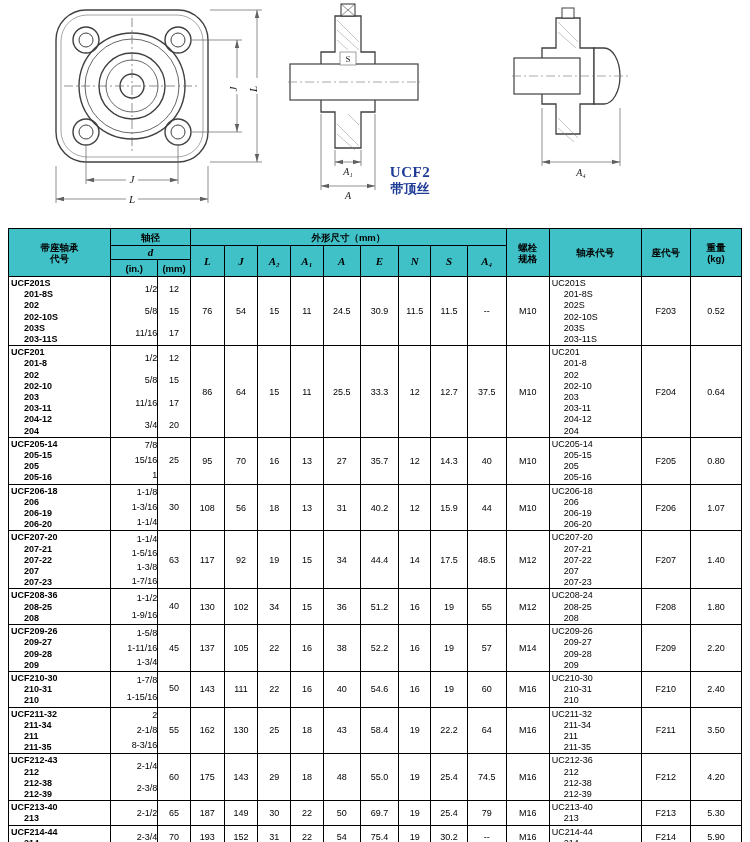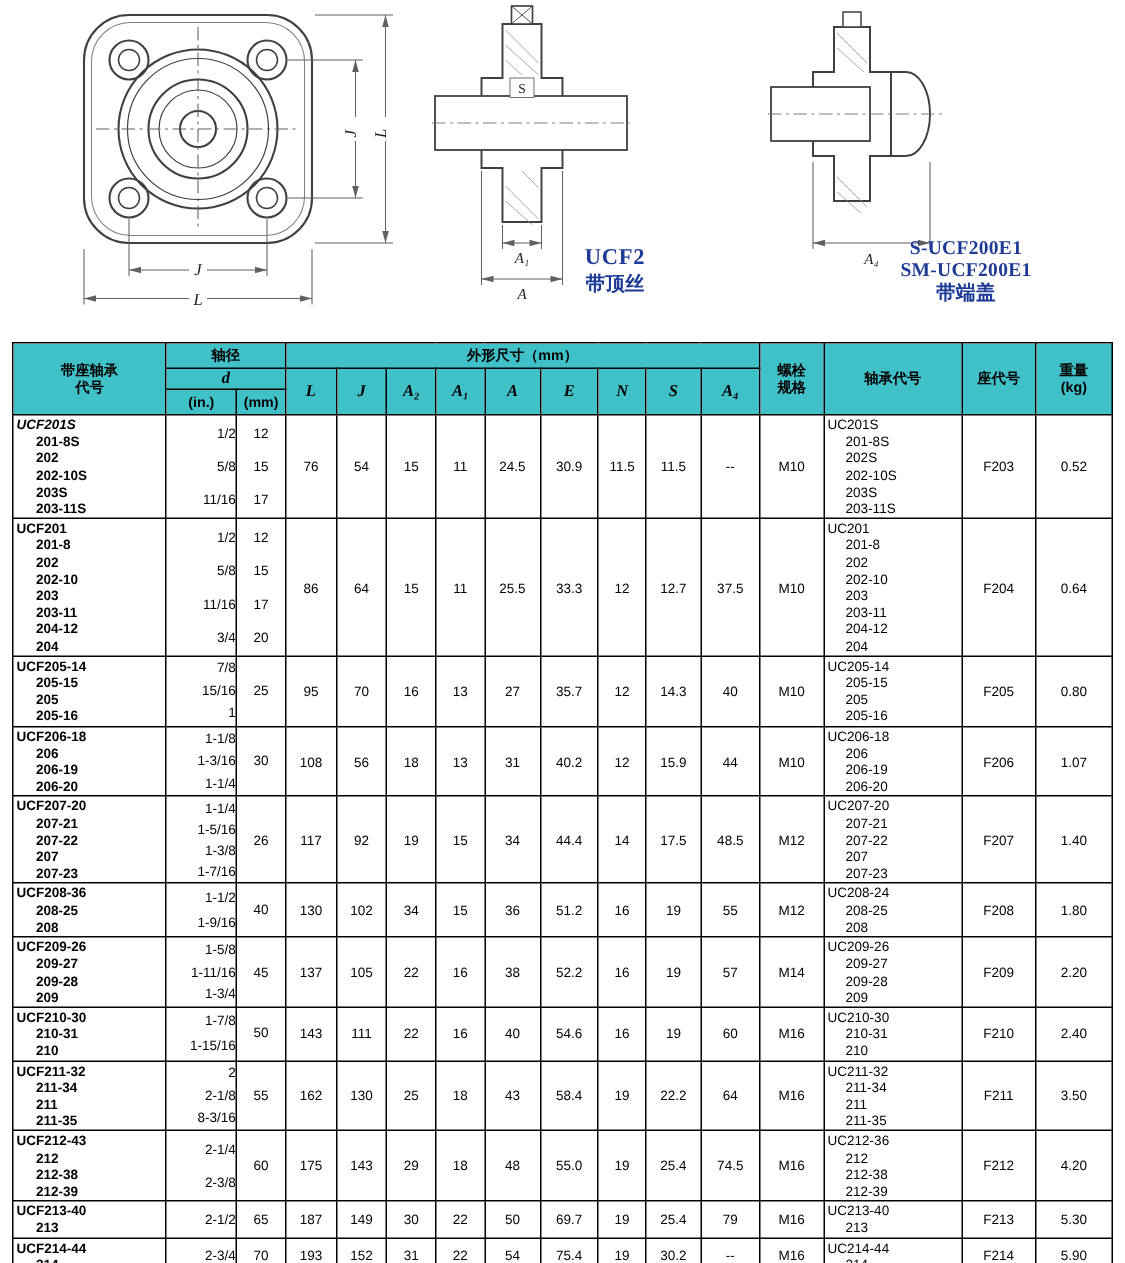--- a/index.html
+++ b/index.html
@@ -165,25 +165,20 @@
         </g>
         <text x="69" y="170" text-anchor="middle" font-size="10" font-style="italic" fill="#1a1a1a">A₄</text>
       </svg>
     </div>
 
     <div class="caption caption-ucf2">
       <div class="cap-model">UCF2</div>
       <div class="cap-note">带顶丝</div>
     </div>
 
-    <div class="caption caption-sucf">
-      <div>S-UCF200E1</div>
-      <div>SM-UCF200E1</div>
-      <div>带端盖</div>
-    </div>
 
   </div>
 
   <table class="spec-table">
     <colgroup>
       <col style="width:100px">
         <col style="width:46px">
         <col style="width:32px">
       <col style="width:33px">
         <col style="width:33px">
@@ -225,21 +220,21 @@
         <th rowspan="2" class="dim-letter">A₄</th>
       </tr>
       <tr class="h3">
         <th>(in.)</th>
         <th>(mm)</th>
       </tr>
     </thead>
     <tbody>
         <tr>
           <td class="col-codes">
-            <div class="code-line" style="line-height: 11.2px; font-style: italic;">UCF201S</div>
+            <div class="code-line" style="line-height: 11.2px;">UCF201S</div>
             <div class="code-line" style="line-height: 11.2px;">201-8S</div>
             <div class="code-line" style="line-height: 11.2px;">202</div>
             <div class="code-line" style="line-height: 11.2px;">202-10S</div>
             <div class="code-line" style="line-height: 11.2px;">203S</div>
             <div class="code-line" style="line-height: 11.2px;">203-11S</div>
           </td>
           <td class="col-in">
             <div class="in-line" style="line-height: 22.4px;">1/2</div>
             <div class="in-line" style="line-height: 22.4px;">5/8</div>
             <div class="in-line" style="line-height: 22.4px;">11/16</div>
@@ -392,21 +387,21 @@
             <div class="code-line" style="line-height: 11.2px;">207</div>
             <div class="code-line" style="line-height: 11.2px;">207-23</div>
           </td>
           <td class="col-in">
             <div class="in-line" style="line-height: 14px;">1-1/4</div>
             <div class="in-line" style="line-height: 14px;">1-5/16</div>
             <div class="in-line" style="line-height: 14px;">1-3/8</div>
             <div class="in-line" style="line-height: 14px;">1-7/16</div>
           </td>
           <td class="col-mm">
-            <div class="mm-line" style="line-height: 56px;">26</div>
+            <div class="mm-line" style="line-height: 56px;">63</div>
           </td>
           <td class="col-num">117</td>
           <td class="col-num">92</td>
           <td class="col-num">19</td>
           <td class="col-num">15</td>
           <td class="col-num">34</td>
           <td class="col-num">44.4</td>
           <td class="col-num">14</td>
           <td class="col-num">17.5</td>
           <td class="col-num">48.5</td>

